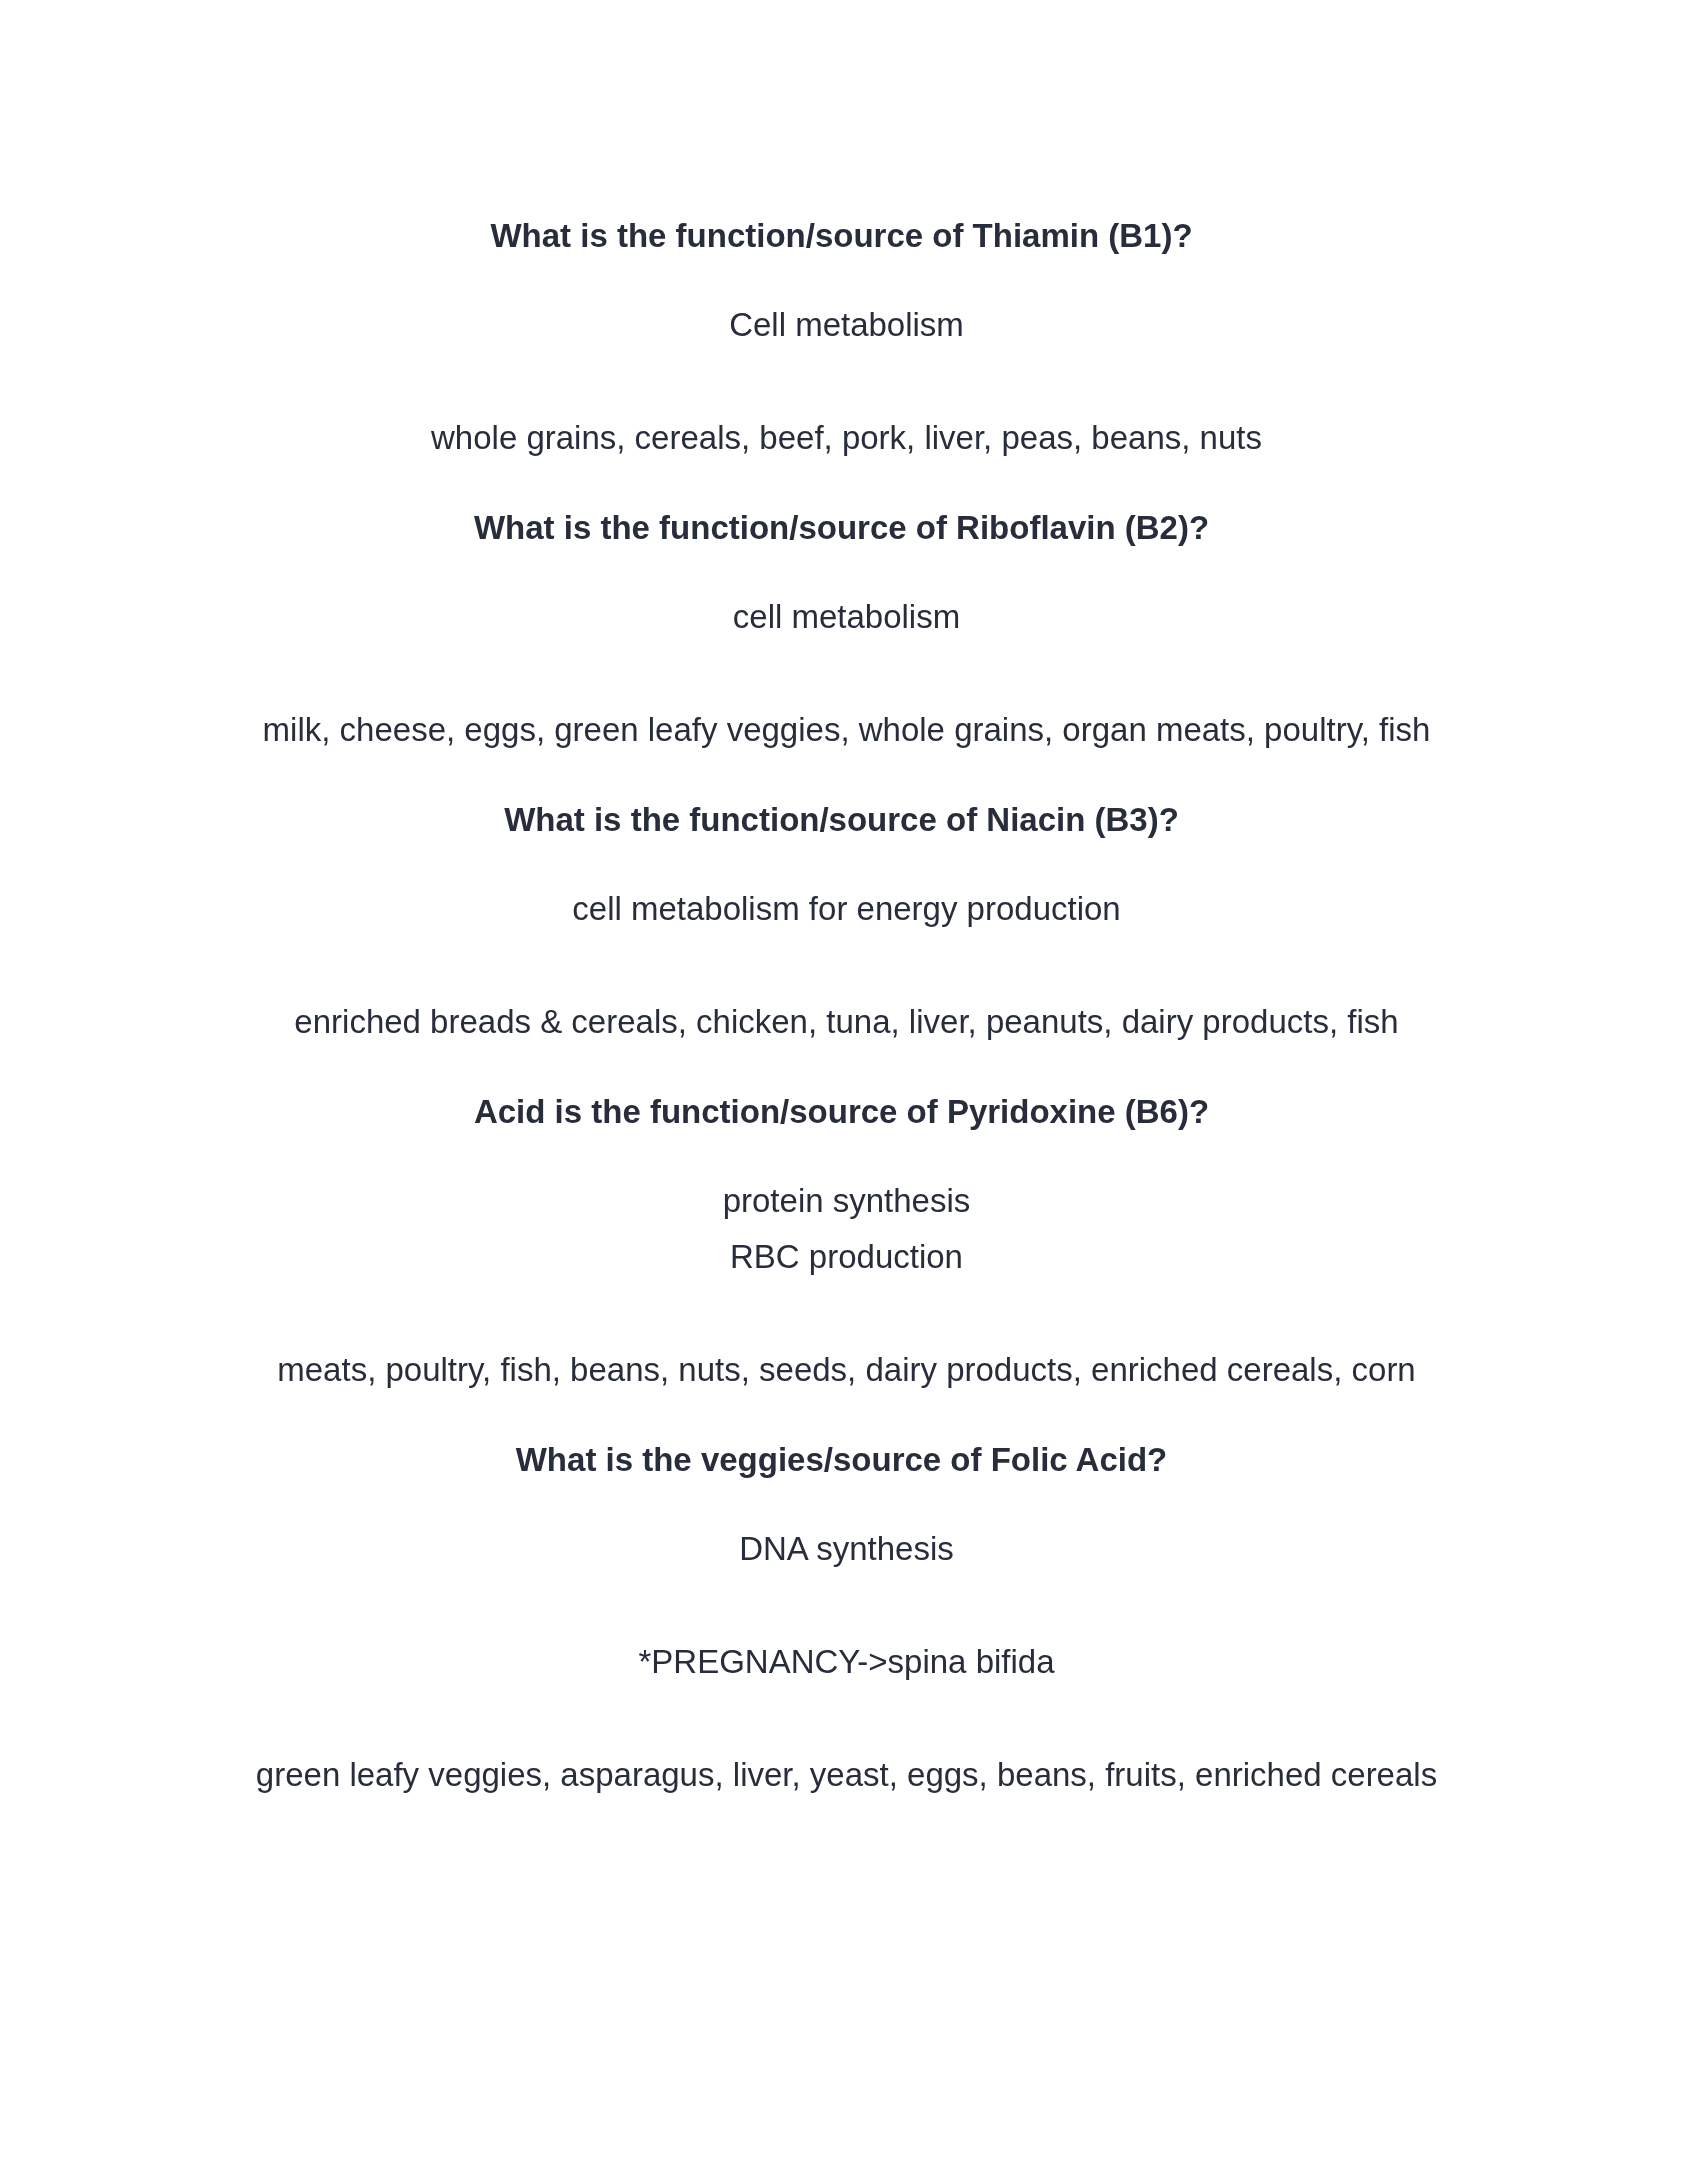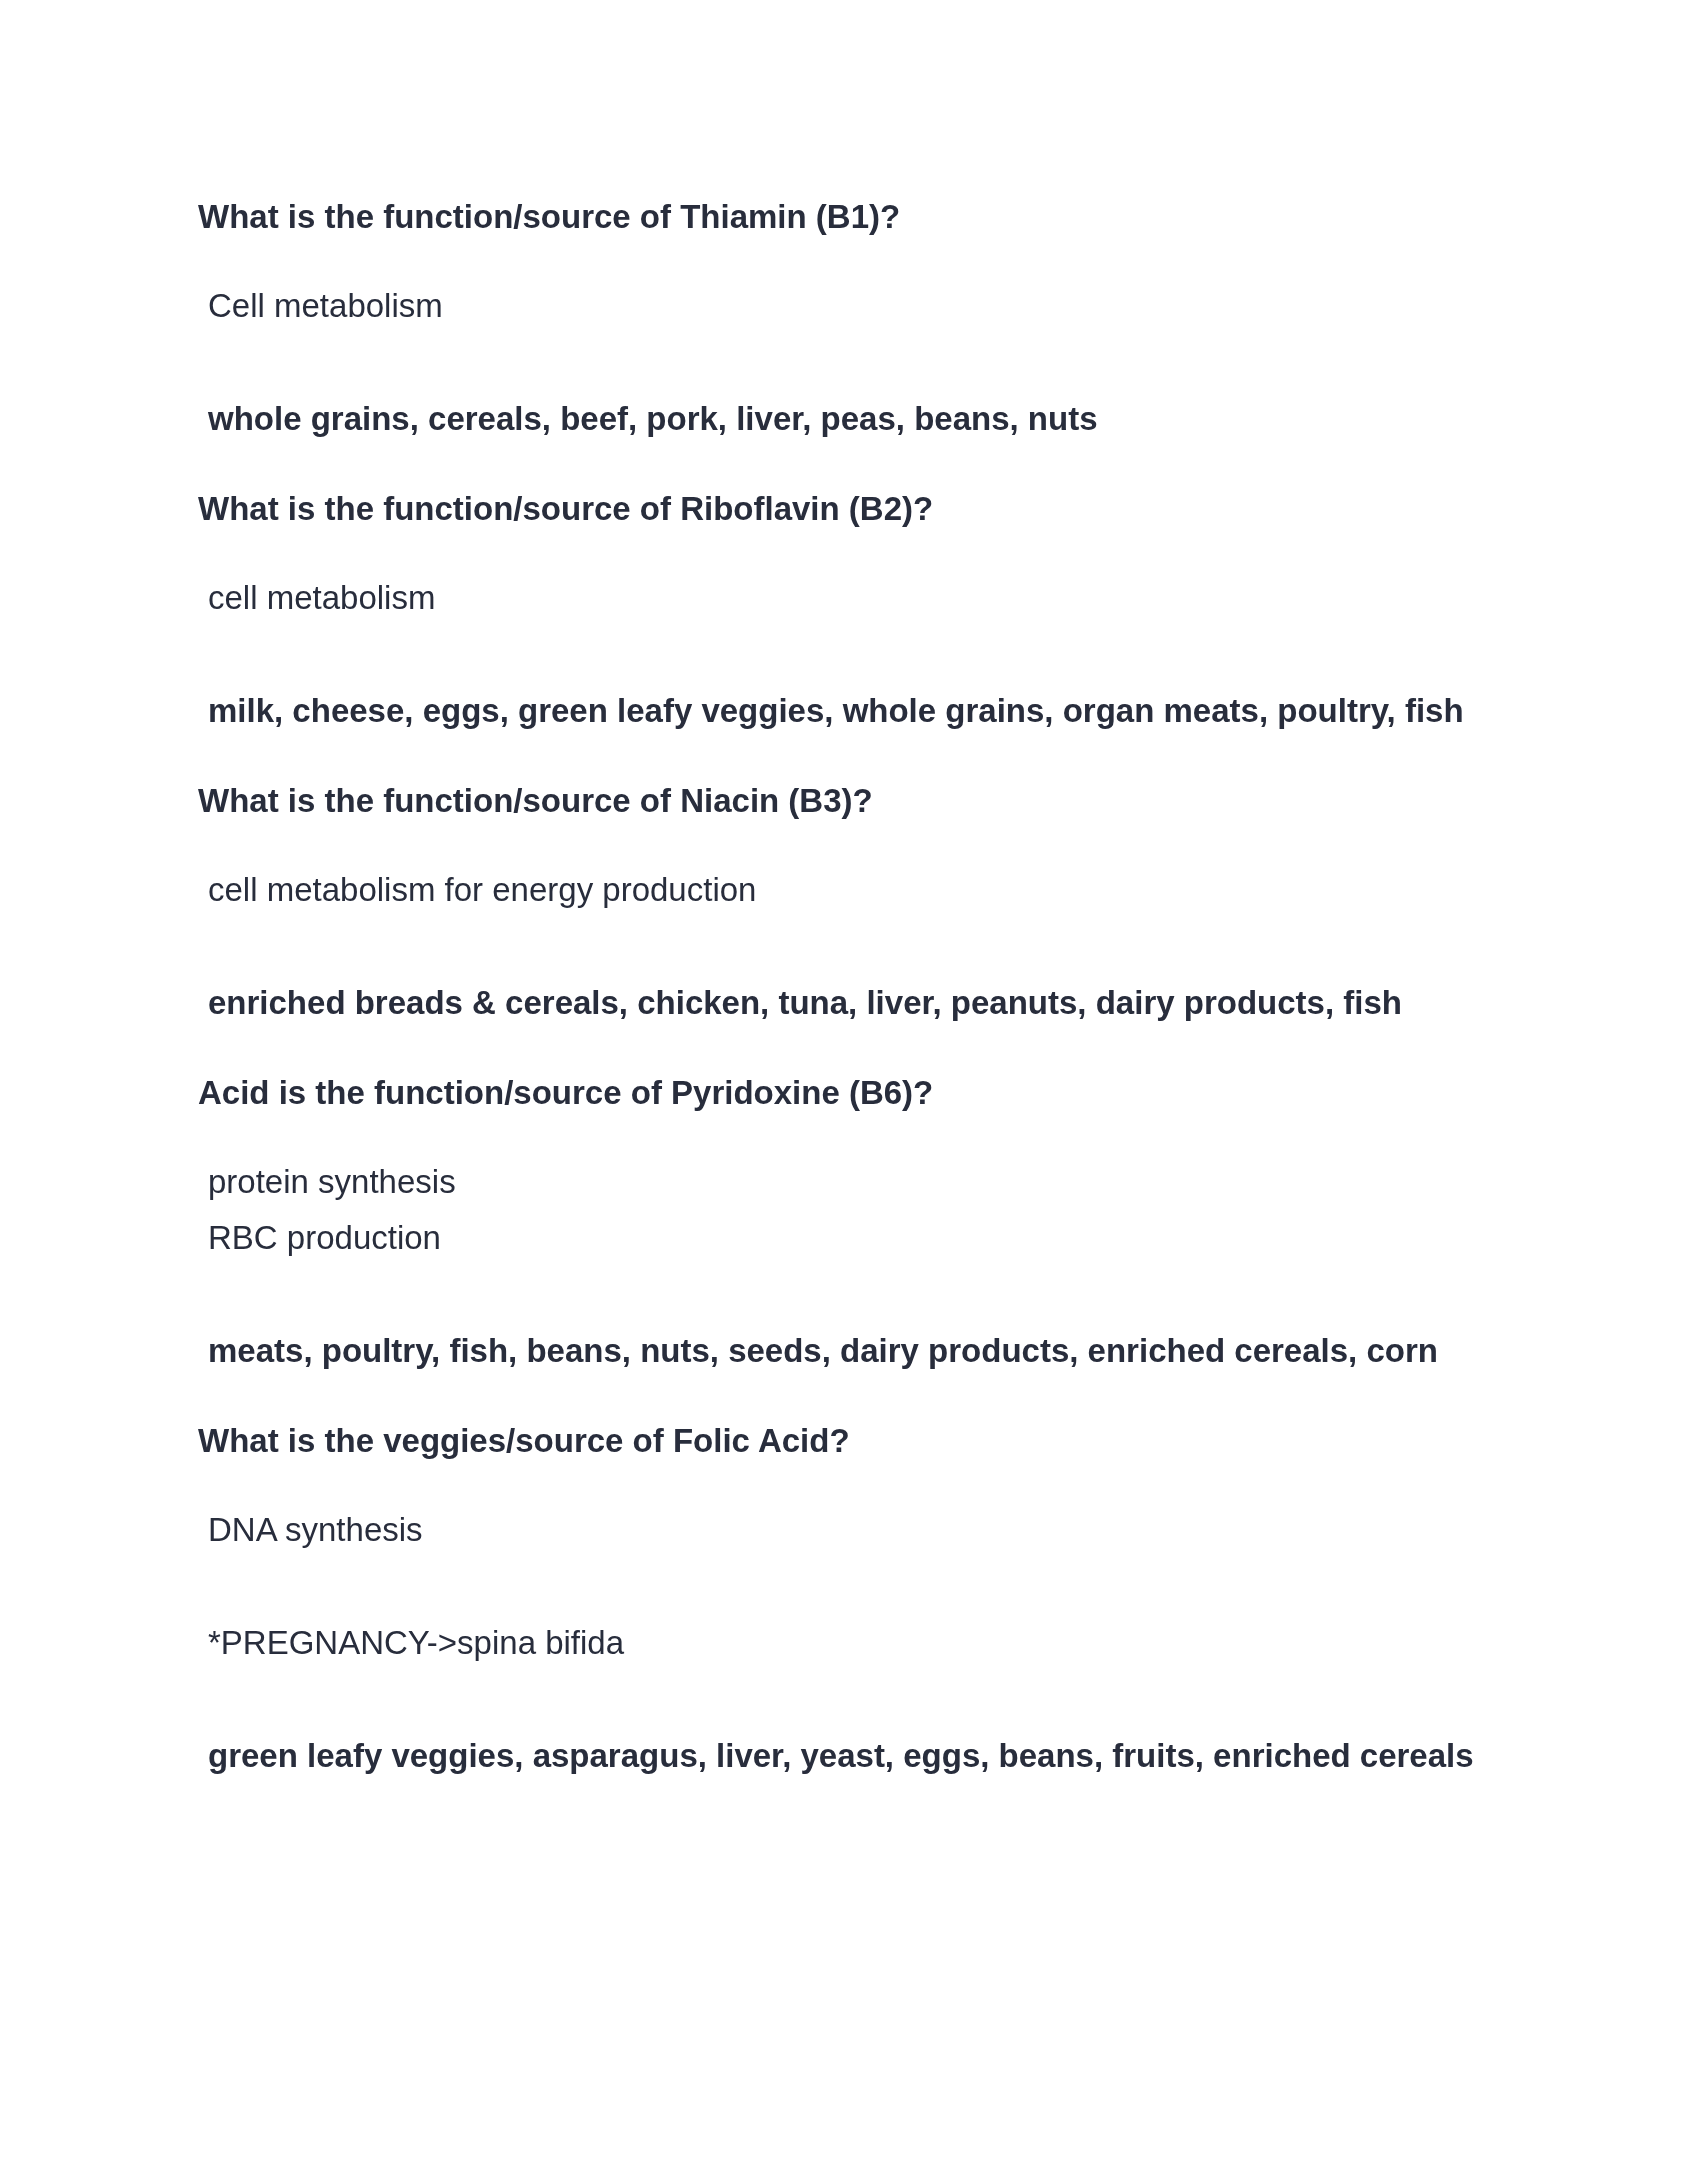--- a/index.html
+++ b/index.html
@@ -11,39 +11,39 @@
       width: 1683px;
       height: 2178px;
       position: relative;
       overflow: hidden;
       font-family: "Liberation Sans", sans-serif;
       color: #282d3c;
     }
     .page {
       position: absolute;
       left: 198px;
-      top: 189px;
+      top: 208px;
       width: 1287px;
+      text-align: center;
     }
     .section {
       margin: 0 0 34px 0;
     }
     .question {
       font-weight: bold;
       font-size: 33px;
       line-height: 56px;
       margin: 0 0 33px 0;
       white-space: nowrap;
     }
     .para {
       margin: 0 0 57px 0;
     }
     .para:last-child {
       margin-bottom: 0;
-      font-weight: bold;
     }
     .line {
       display: block;
       font-size: 33px;
       line-height: 56px;
       white-space: nowrap;
       margin-left: 10px;
     }
   </style>
 </head>

